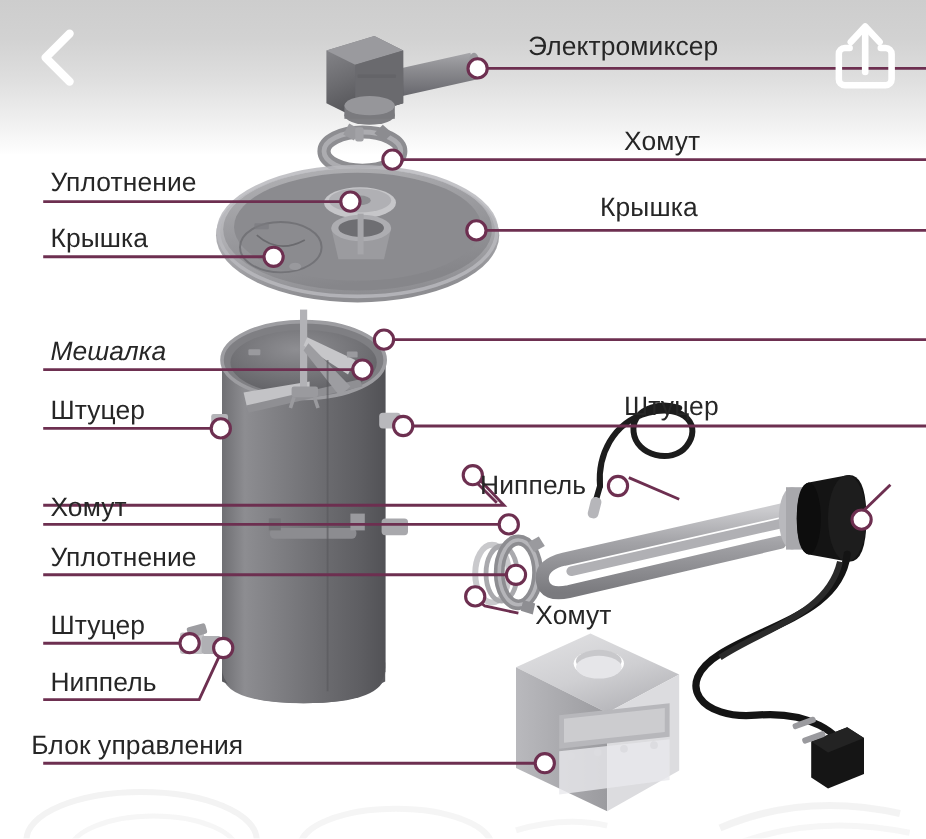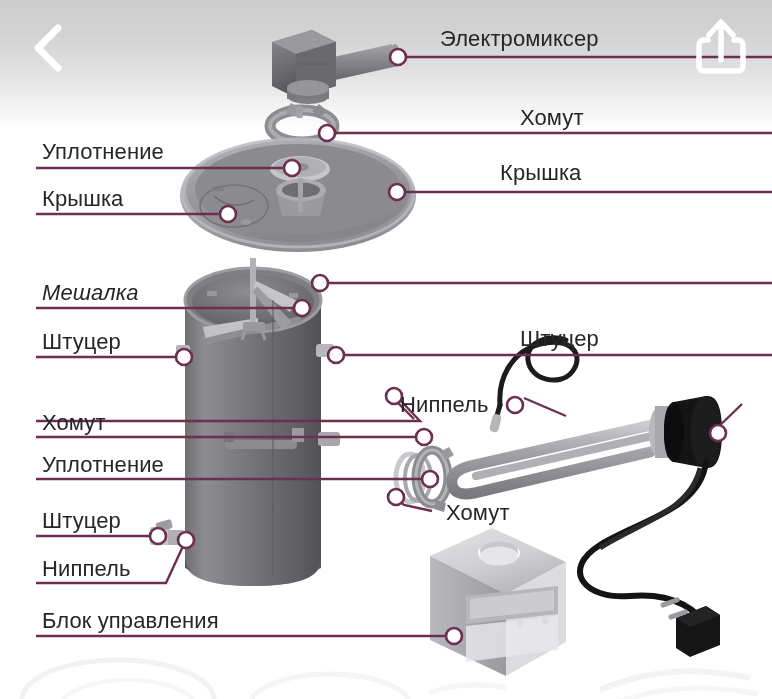--- a/index.html
+++ b/index.html
@@ -369,21 +369,21 @@
   <div class="label" style="left:42px; top:410px;">Хомут</div>
 
   <div class="label" style="left:42px; top:452px;">Уплотнение</div>
 
   <div class="label" style="left:446px; top:500px;">Хомут</div>
 
   <div class="label" style="left:42px; top:508px;">Штуцер</div>
 
   <div class="label" style="left:42px; top:556px;">Ниппель</div>
 
-  <div class="label" style="left:42px; top:608px;">Блок управления</div>
+  <div class="label" style="left:26px; top:608px;">Блок управления</div>
 
   <div id="back-btn" class="navicon">
     <svg viewBox="0 0 46 56" width="46" height="56">
       <path d="M32,8 L12,28 L32,48" fill="none" stroke="#ffffff" stroke-width="7" stroke-linecap="round" stroke-linejoin="round"></path>
     </svg>
   </div>
 
   <div id="share-btn" class="navicon">
     <svg viewBox="0 0 50 58" width="50" height="58">
       <path d="M12,22 L8,22 a5,5 0 0 0 -5,5 L3,48 a5,5 0 0 0 5,5 L42,53 a5,5 0 0 0 5,-5 L47,27 a5,5 0 0 0 -5,-5 L38,22" fill="none" stroke="#ffffff" stroke-width="5.5" stroke-linecap="round" stroke-linejoin="round"></path>

